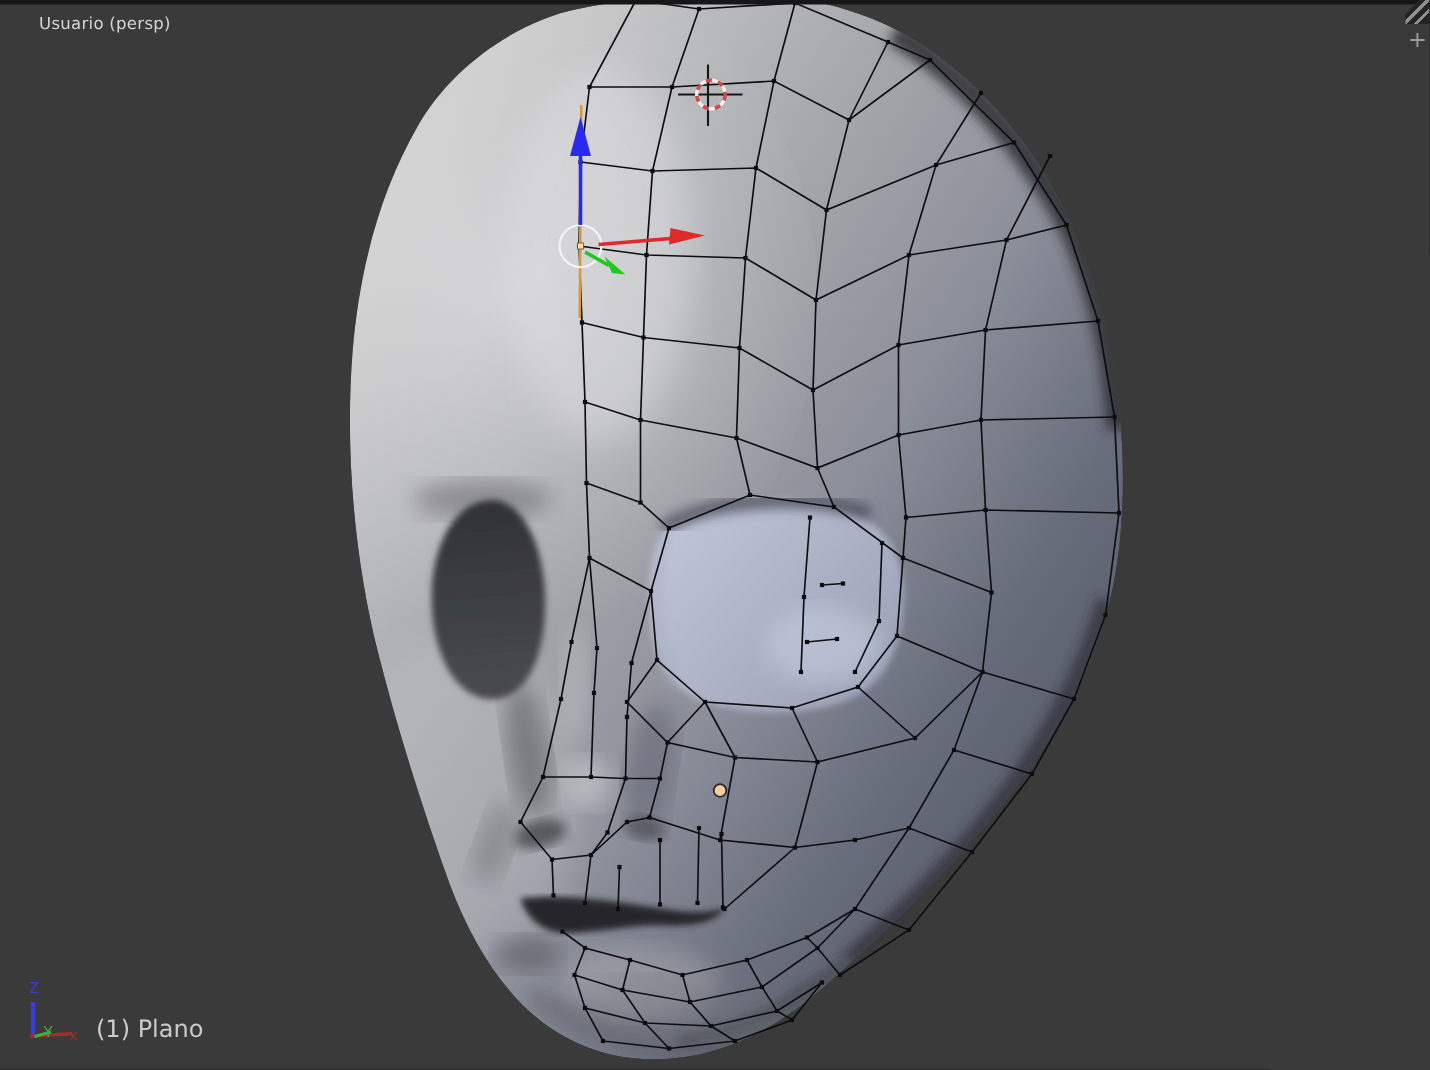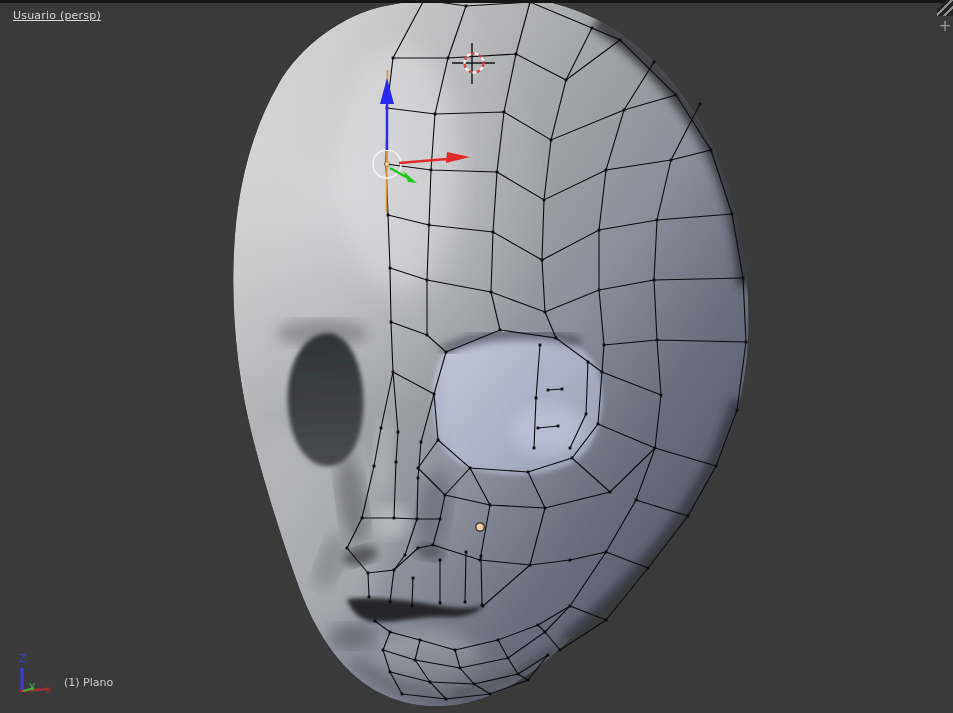--- a/index.html
+++ b/index.html
@@ -1,20 +1,20 @@
 <!DOCTYPE html>
 <html><head>
 <meta charset="utf-8">
 <style>
   html,body{margin:0;padding:0;background:#222;}
   .viewport{position:relative;width:953px;height:713px;background:#3a3a3a;overflow:hidden;
     font-family:"DejaVu Sans","Liberation Sans",sans-serif;}
   .top-strip{position:absolute;left:0;top:0;width:953px;height:3px;background:#161616;z-index:5;}
-  .viewport-label{position:absolute;left:13px;top:9px;font-size:11px;color:#d6d6d6;z-index:6;letter-spacing:.2px;text-decoration:underline;}
-  .status-label{position:absolute;left:64px;top:676px;font-size:11px;color:#cbcbcb;z-index:6;}
+  .viewport-label{position:absolute;left:26px;top:9px;font-size:11px;color:#d6d6d6;z-index:6;letter-spacing:.2px;}
+  .status-label{position:absolute;left:64px;top:676px;font-size:16px;color:#cbcbcb;z-index:6;}
   .plus-btn{position:absolute;right:1px;top:19px;width:14px;height:14px;color:#9d9d9d;font-size:15px;
     line-height:14px;text-align:center;z-index:7;cursor:pointer;}
   .corner-handle{position:absolute;right:0;top:0;width:16px;height:16px;z-index:7;cursor:nwse-resize;
     background:
       linear-gradient(135deg,transparent 42%,#8f8f8f 42%,#8f8f8f 52%,transparent 52%),
       linear-gradient(135deg,transparent 66%,#8f8f8f 66%,#8f8f8f 76%,transparent 76%),
       linear-gradient(135deg,transparent 30%,#242424 30%);}
   svg{position:absolute;left:0;top:0;z-index:1;}
 </style>
 </head>

